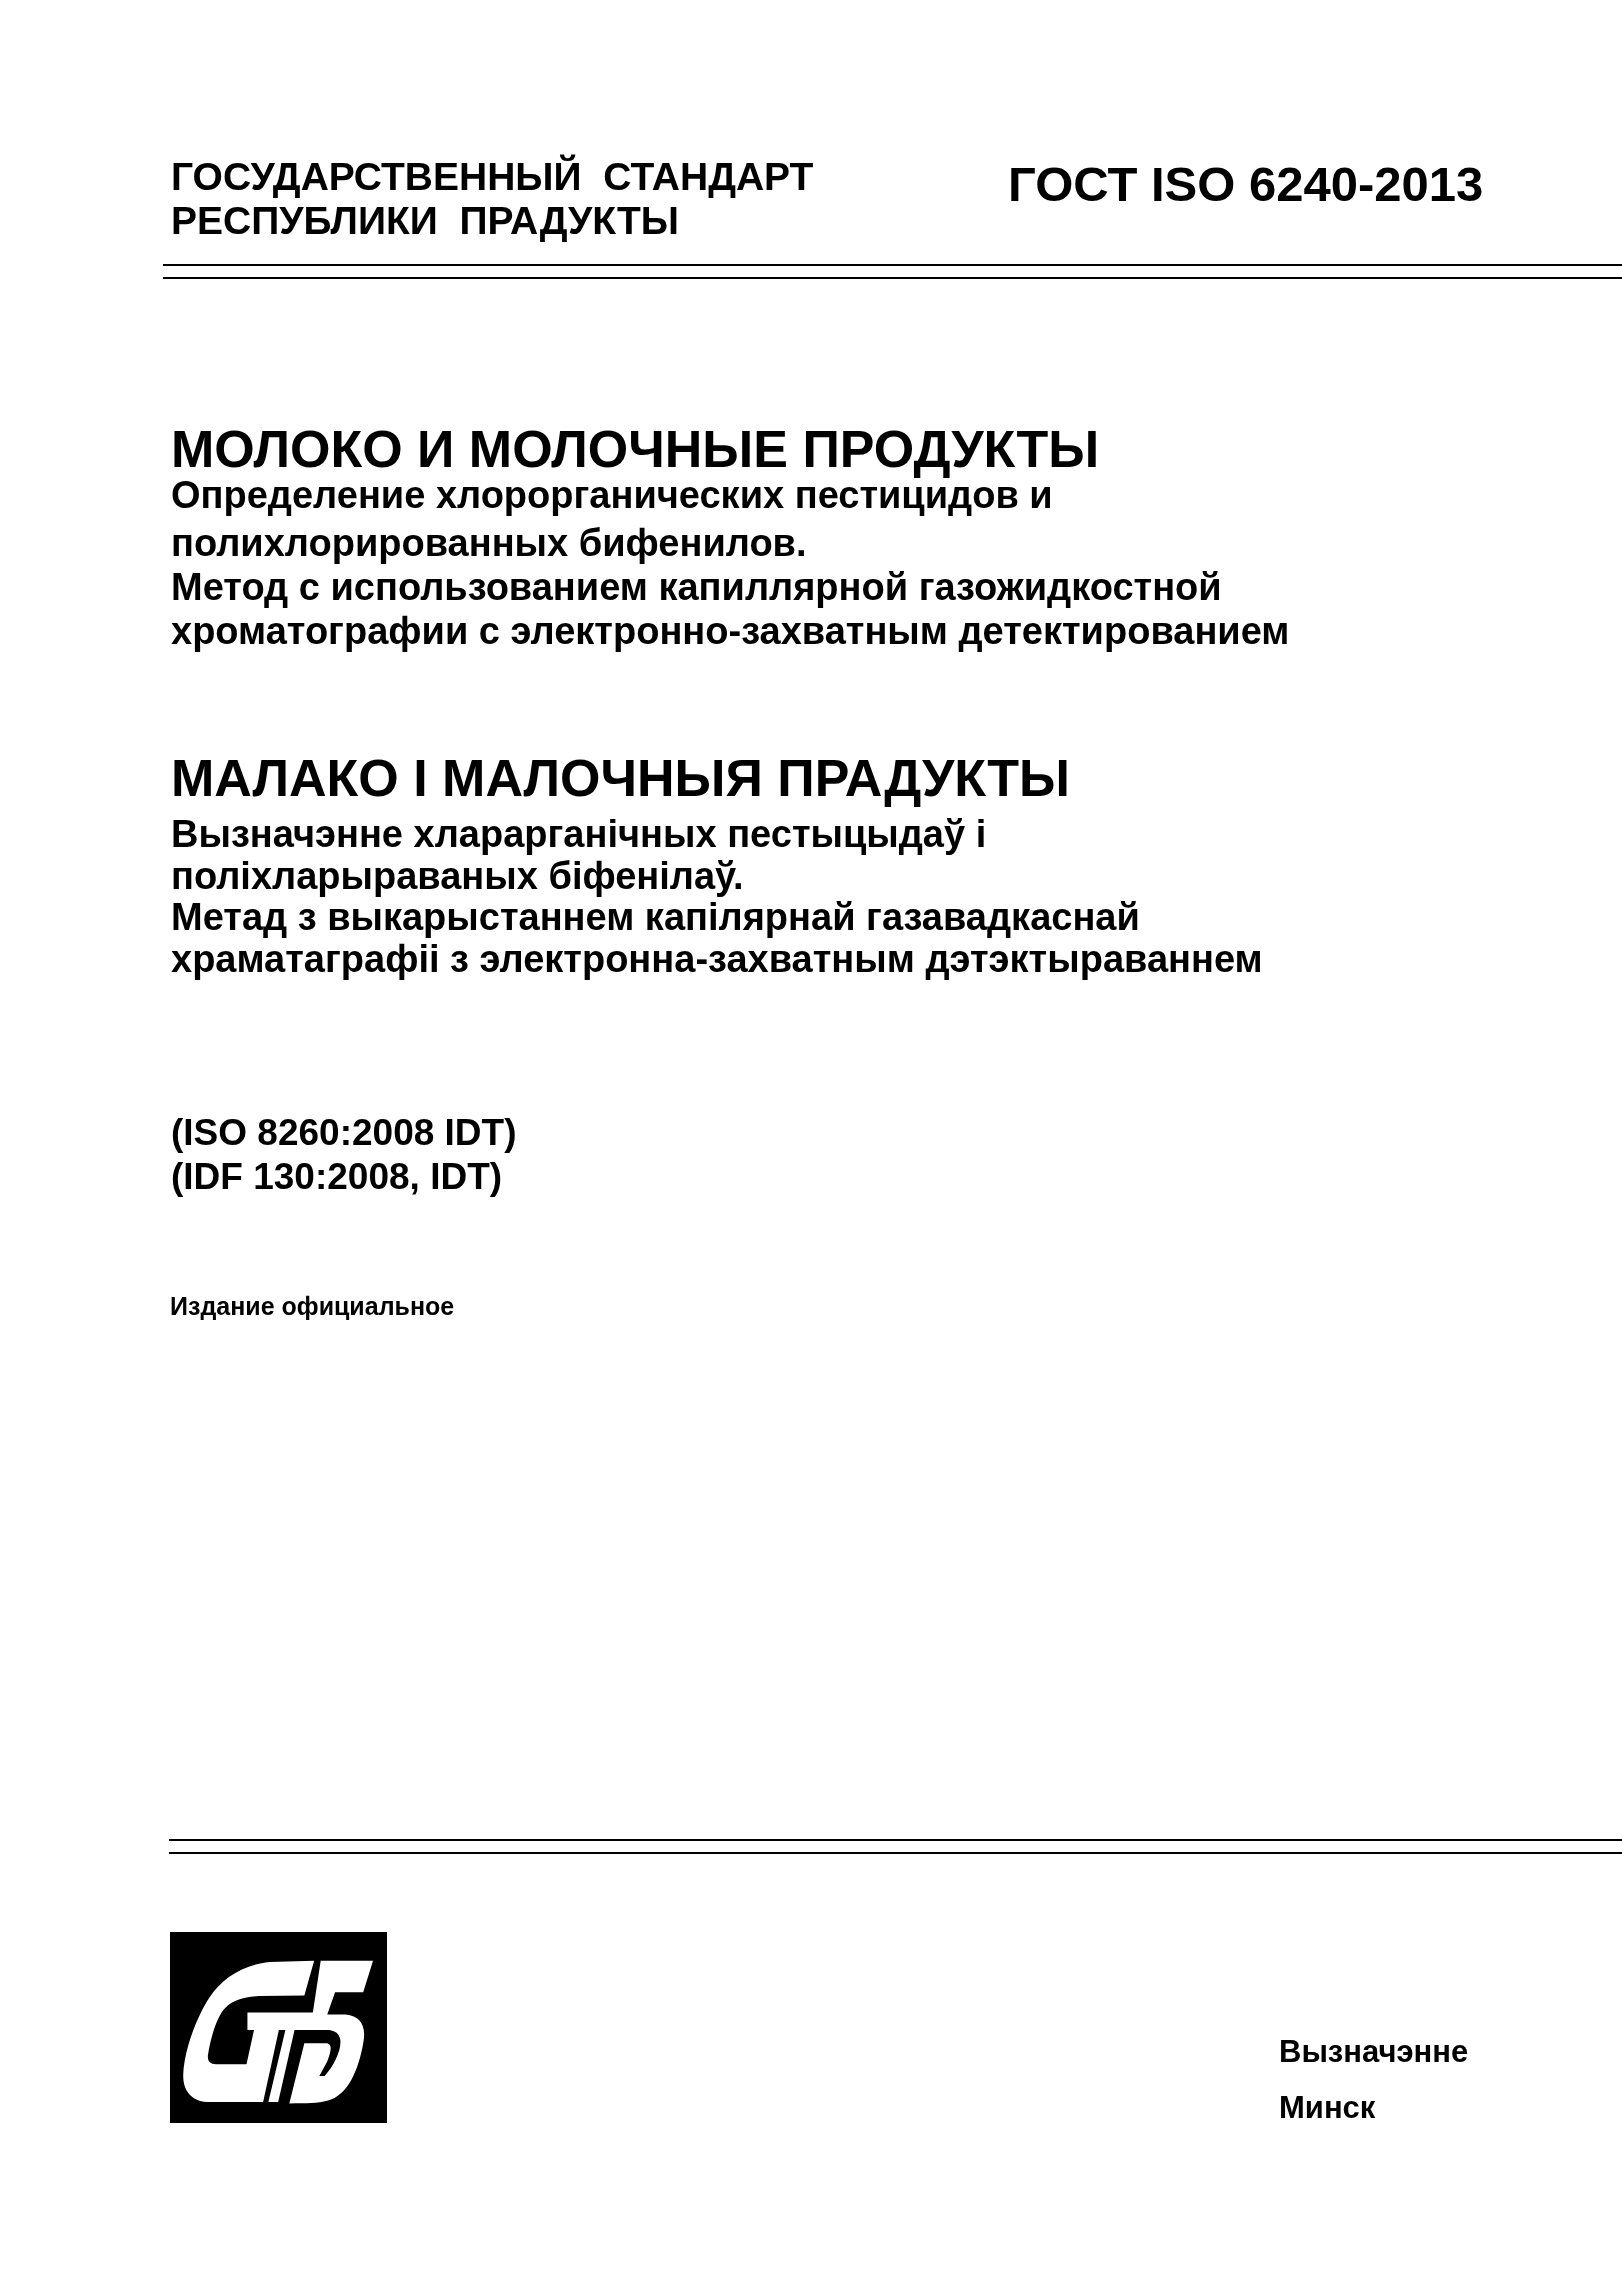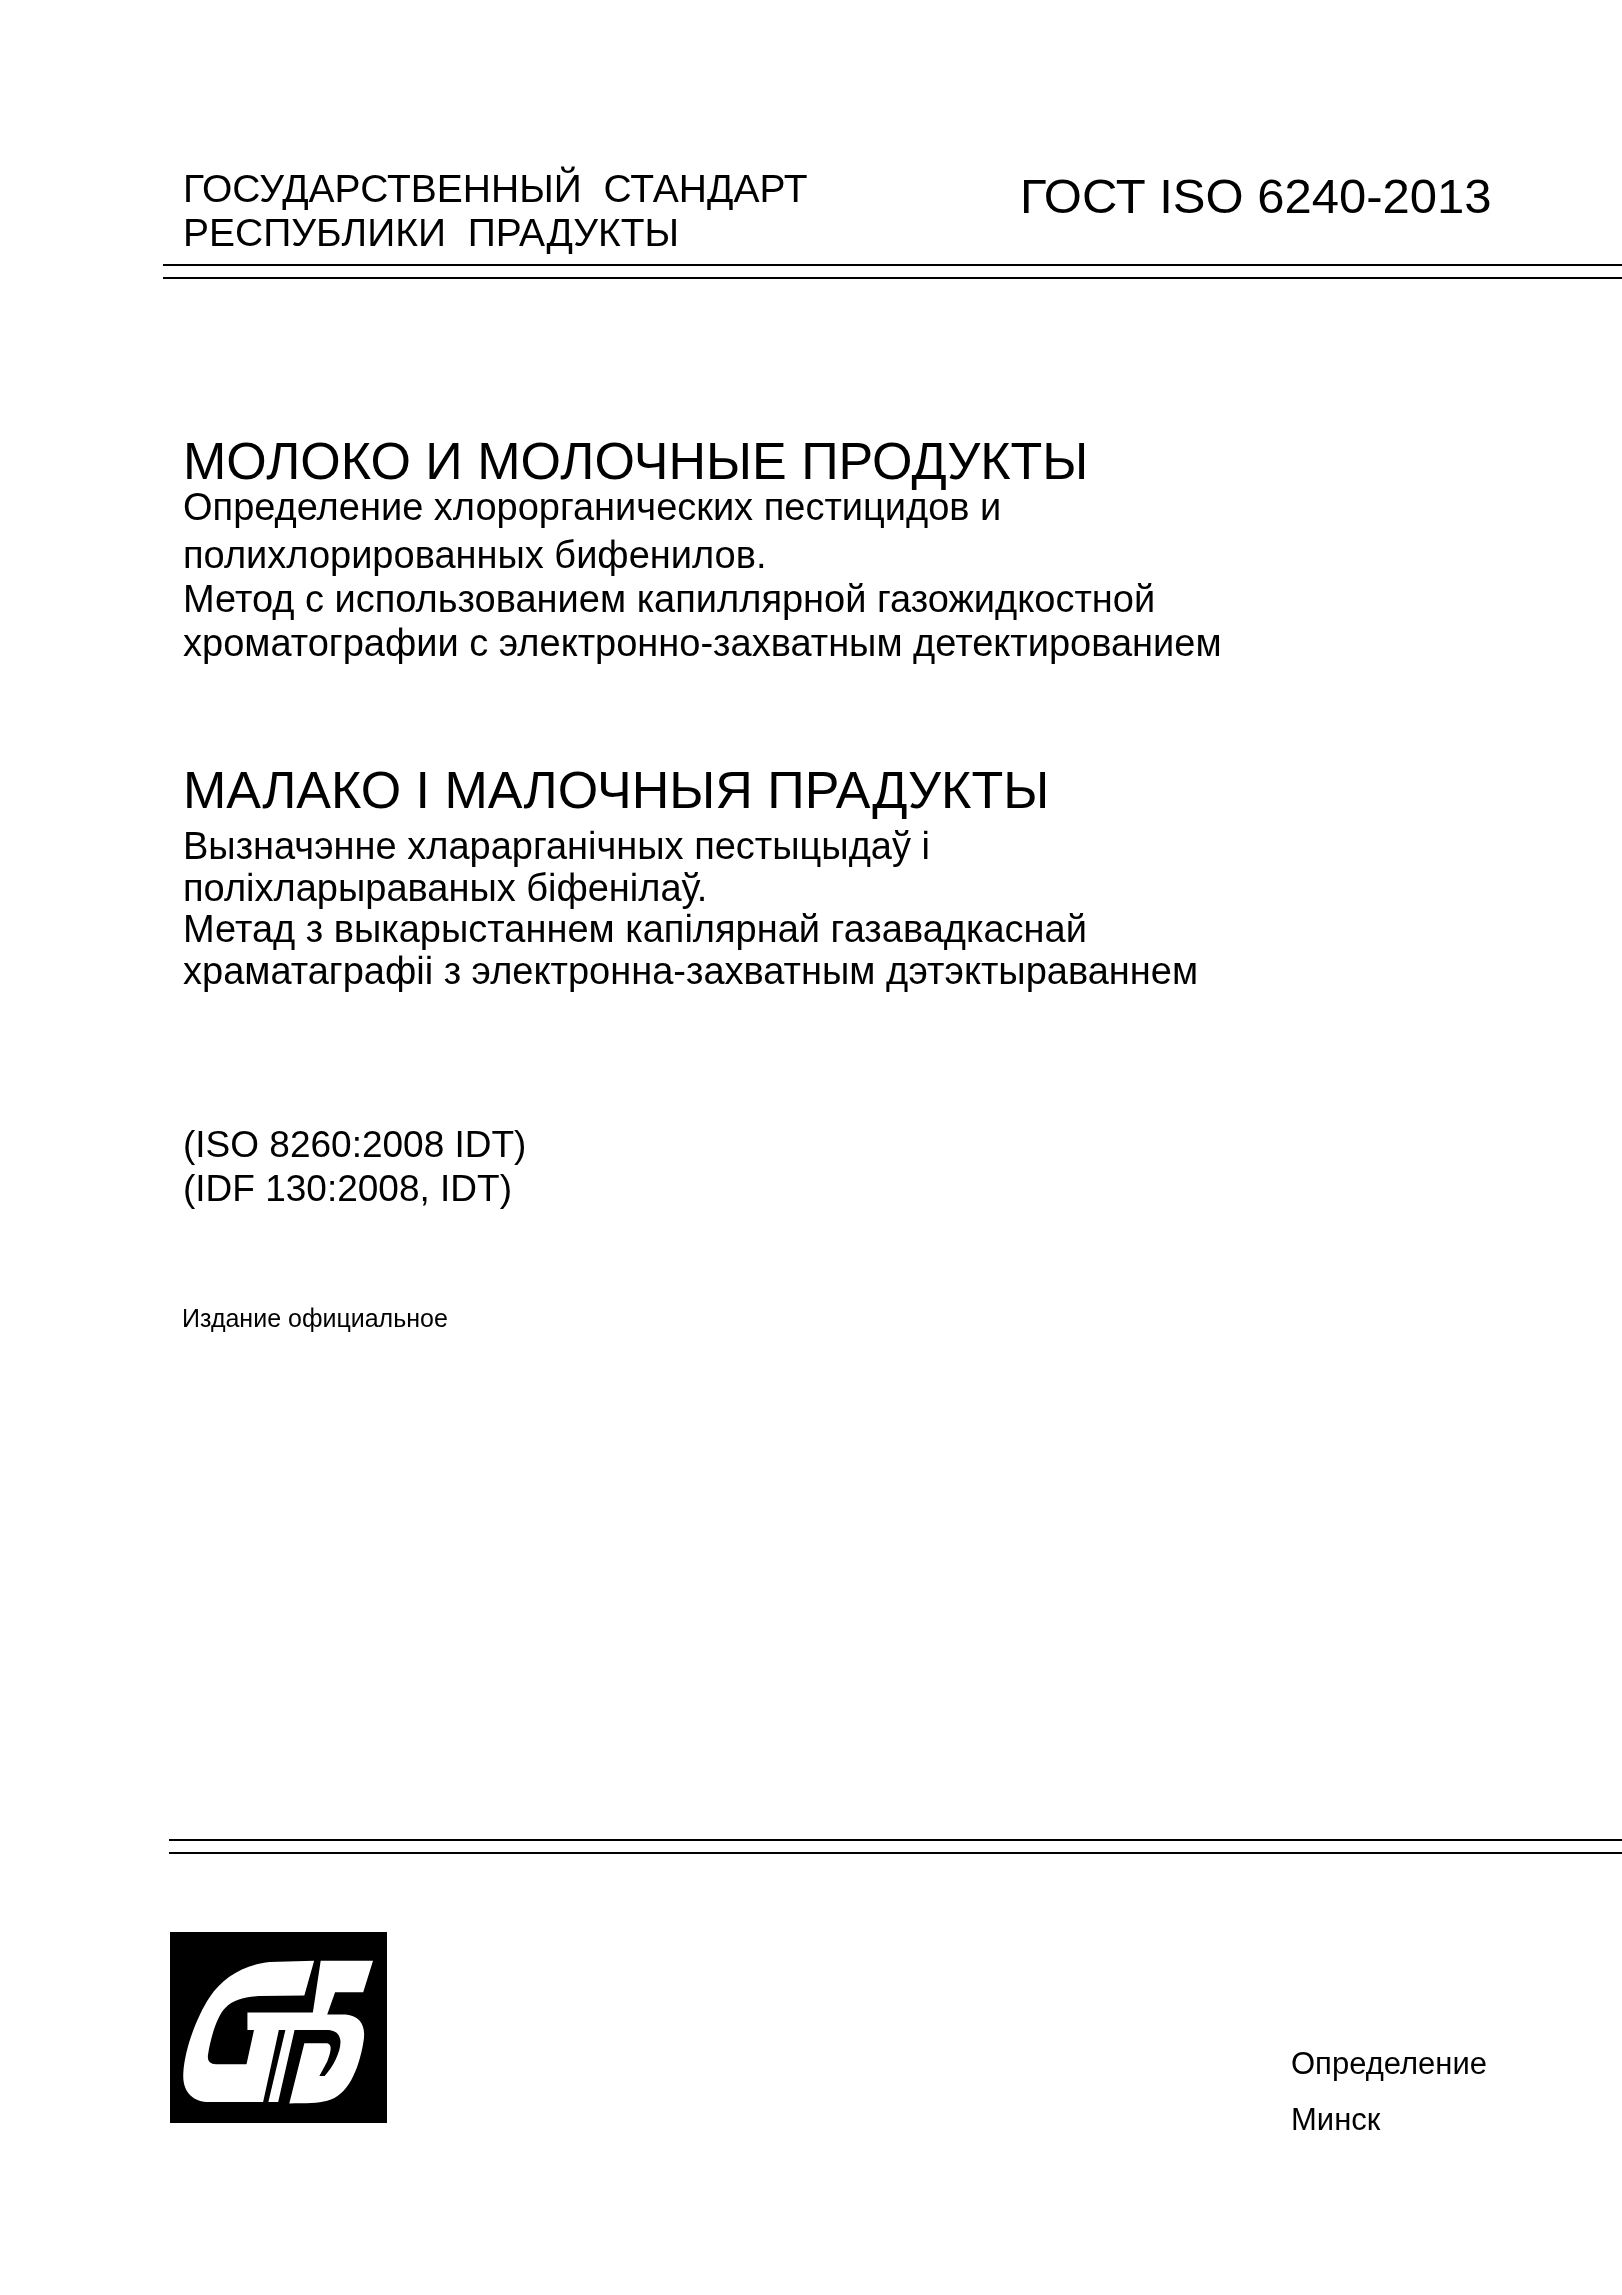--- a/index.html
+++ b/index.html
@@ -1,18 +1,18 @@
 <!DOCTYPE html>
 <html style="font-size:10.5px"><head>
 <meta charset="utf-8">
 <style>
   html, body { margin: 0; padding: 0; background: #ffffff; }
   body { width: 1622px; height: 2295px; position: relative; overflow: hidden;
          font-family: "Liberation Sans", "DejaVu Sans", sans-serif; color: #000; }
-  .t { position: absolute; white-space: pre; font-weight: normal; line-height: 1; margin: 12px; }
+  .t { position: absolute; white-space: pre; font-weight: bold; line-height: 1; margin: 0; }
   .hdr { font-size: 39px; left: 171px; transform-origin: left top; }
   .gost { font-size: 49px; left: 1008px; top: 160px; }
   .big { font-size: 52px; left: 171px; }
   .sub { font-size: 38px; left: 171px; }
   .ref { font-size: 37px; left: 171px; text-align: right; }
   .edition { font-size: 25px; left: 170px; top: 1294px; }
   .pub { font-size: 31px; left: 1279px; }
   .hline { position: absolute; height: 2px; background: #000; }
   .logo { position: absolute; left: 170px; top: 1932px; width: 217px; height: 191px; background: #000; }
   .logo svg { display: block; width: 100%; height: 100%; }
@@ -53,15 +53,15 @@
 
     <path fill="#fff" d="M220 44 L152 46 C112 50 80 70 60 100 C40 130 22 180 20 215 C18 245 35 260 60 260 L108 260 L118 202 L70 202 C60 202 56 196 58 186 C62 160 72 128 84 116 C96 104 112 100 135 98 L205 97 Z"></path>
 
     <path fill="#fff" d="M118 123 L225 123 C235 125 238 132 236 142 L232 150 L166 150 L142 260 L104 260 L128 150 L118 150 Z"></path>
     <path fill="#fff" d="M150 260 L176 150 L190 150 L165 260 Z"></path>
 
     <path fill="#fff" d="M230 44 L310 44 L295 92 L252 92 L240 126 L268 126 C292 128 300 145 295 170 C288 210 272 250 240 258 C226 262 208 262 182 262 L205 170 L240 170 C248 172 246 182 240 198 L228 220 L236 220 C250 205 262 180 260 165 C258 152 248 150 236 150 L214 150 Z"></path>
   </svg>
 </div>
 
-<div class="t pub" style="top:2036px;">Определение</div>
+<div class="t pub" style="top:2036px;">Вызначэнне</div>
 <div class="t pub" style="top:2092px;">Минск</div>
 
 
 </body></html>

